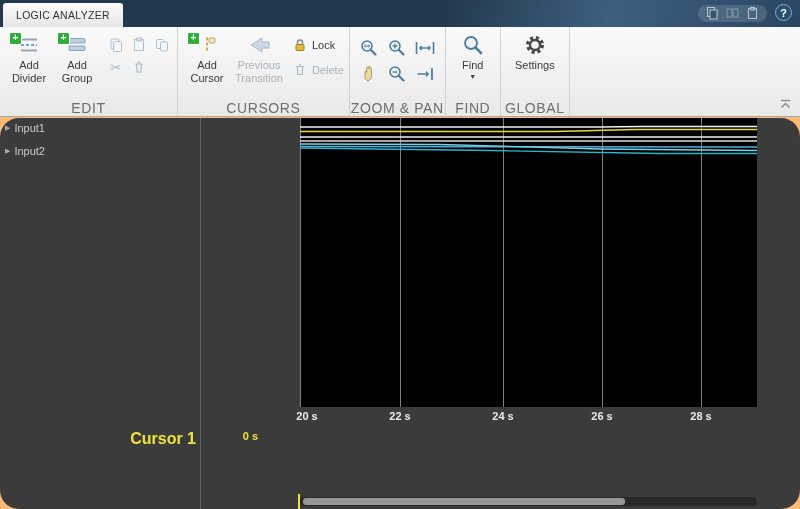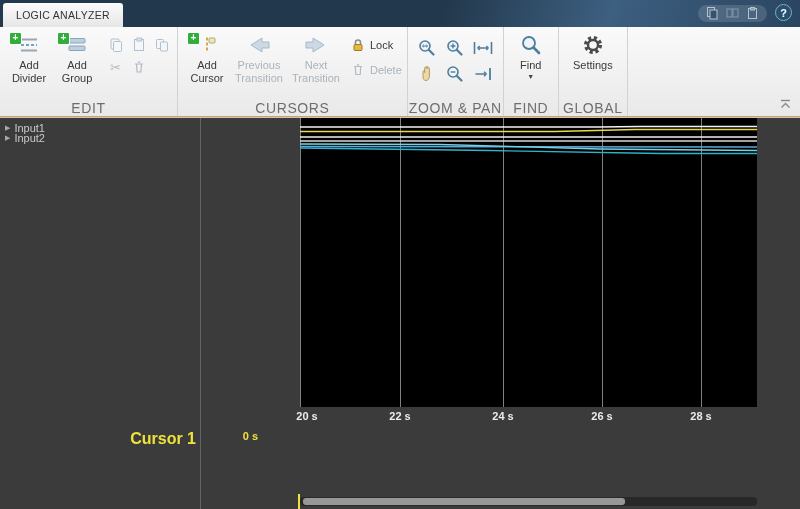--- a/index.html
+++ b/index.html
@@ -38,21 +38,21 @@
   .scissors{font-size:13px;color:#b2bac2;line-height:1;}
   .lock-col{display:flex;flex-direction:column;margin:5px 0 0 6px;}
   .lock-row{display:flex;align-items:center;gap:5px;font-size:11px;color:#3a3a3a;height:20px;margin-bottom:5px;}
   .lock-row.disabled{color:#abb3ba;}
   .zgrid{display:grid;grid-template-columns:repeat(3,27px);grid-auto-rows:25px;gap:1px;margin:5px 1px 0;}
   .zbtn{display:flex;align-items:center;justify-content:center;}
   .caret{font-size:7px;color:#444;margin-top:1px;}
   .collapse-btn{position:absolute;right:9px;bottom:3px;}
 
   
-  .main{position:absolute;left:0;top:118px;width:800px;height:391px;background:#3b3b3b;}
+  .main{position:absolute;left:0;top:118px;width:800px;height:391px;background:#3b3b3b;border-radius:19px;}
   .channel-row{position:absolute;left:0;width:198px;height:14px;display:flex;align-items:center;
                padding-left:5px;box-sizing:border-box;font-size:11px;color:#c9c9c9;}
   .chan-arrow{font-size:7px;color:#a8a8a8;margin-right:4px;}
   .vdivider{position:absolute;left:200px;top:0;width:1px;height:391px;background:#646464;}
   .plot{position:absolute;left:300px;top:0;width:457px;height:289px;}
   .plot svg{display:block;width:457px;height:289px;}
   .timeline{position:absolute;left:300px;top:292px;width:457px;height:16px;}
   .tick{position:absolute;top:0;transform:translateX(-50%);font-size:11px;font-weight:bold;color:#ececec;white-space:nowrap;}
   .cursor-name{position:absolute;left:0;top:312px;width:196px;text-align:right;font-size:16px;font-weight:bold;}
   .cursor-val{position:absolute;left:204px;top:312px;width:93px;text-align:center;font-size:11px;font-weight:bold;}
@@ -162,28 +162,20 @@
           <span class="lbl">Add Cursor</span>
         </div>
         <div class="btn-big disabled" style="width:56px">
           <span class="icon-wrap">
             <svg width="26" height="20" viewBox="0 0 26 20">
                 <path d="M16 3 L5 10 L16 17 L16 13 L23 13 L23 7 L16 7 Z" fill="#ccd8e3" stroke="#a7bac9" stroke-width="1"></path>
               </svg>
           </span>
           <span class="lbl">Previous Transition</span>
         </div>
-        <div class="btn-big disabled" style="width:58px">
-          <span class="icon-wrap">
-            <svg width="26" height="20" viewBox="0 0 26 20">
-                <path d="M10 3 L21 10 L10 17 L10 13 L3 13 L3 7 L10 7 Z" fill="#ccd8e3" stroke="#a7bac9" stroke-width="1"></path>
-              </svg>
-          </span>
-          <span class="lbl">Next Transition</span>
-        </div>
         <div class="lock-col">
           <div class="lock-row">
             <span>
               <svg width="14" height="15" viewBox="0 0 14 15">
                   <path d="M4.5 7.5 V5.5 a2.5 2.5 0 0 1 5 0 V7.5" fill="none" stroke="#8c8c8c" stroke-width="1.6"></path>
                   <rect x="3" y="7.5" width="8" height="6" rx="1" fill="#e6b93c" stroke="#9a7d22"></rect>
                 </svg>
             </span>
             <span>Lock</span>
           </div>
@@ -286,21 +278,21 @@
       </span>
     </div>
   </div>
 
   <div class="main">
 
     <div class="channel-row" style="top:3px">
       <span class="chan-arrow">▶</span>
       <span>Input1</span>
     </div>
-    <div class="channel-row" style="top:13px">
+    <div class="channel-row" style="top:26px">
       <span class="chan-arrow">▶</span>
       <span>Input2</span>
     </div>
 
     <div class="vdivider"></div>
 
     <div class="plot">
       <svg preserveAspectRatio="none" viewBox="0 0 457 289">
           <rect width="457" height="289" fill="#000000"></rect>
           <line x1="0.5" x2="0.5" y1="0" y2="289" stroke="#808080" stroke-width="1"></line>

